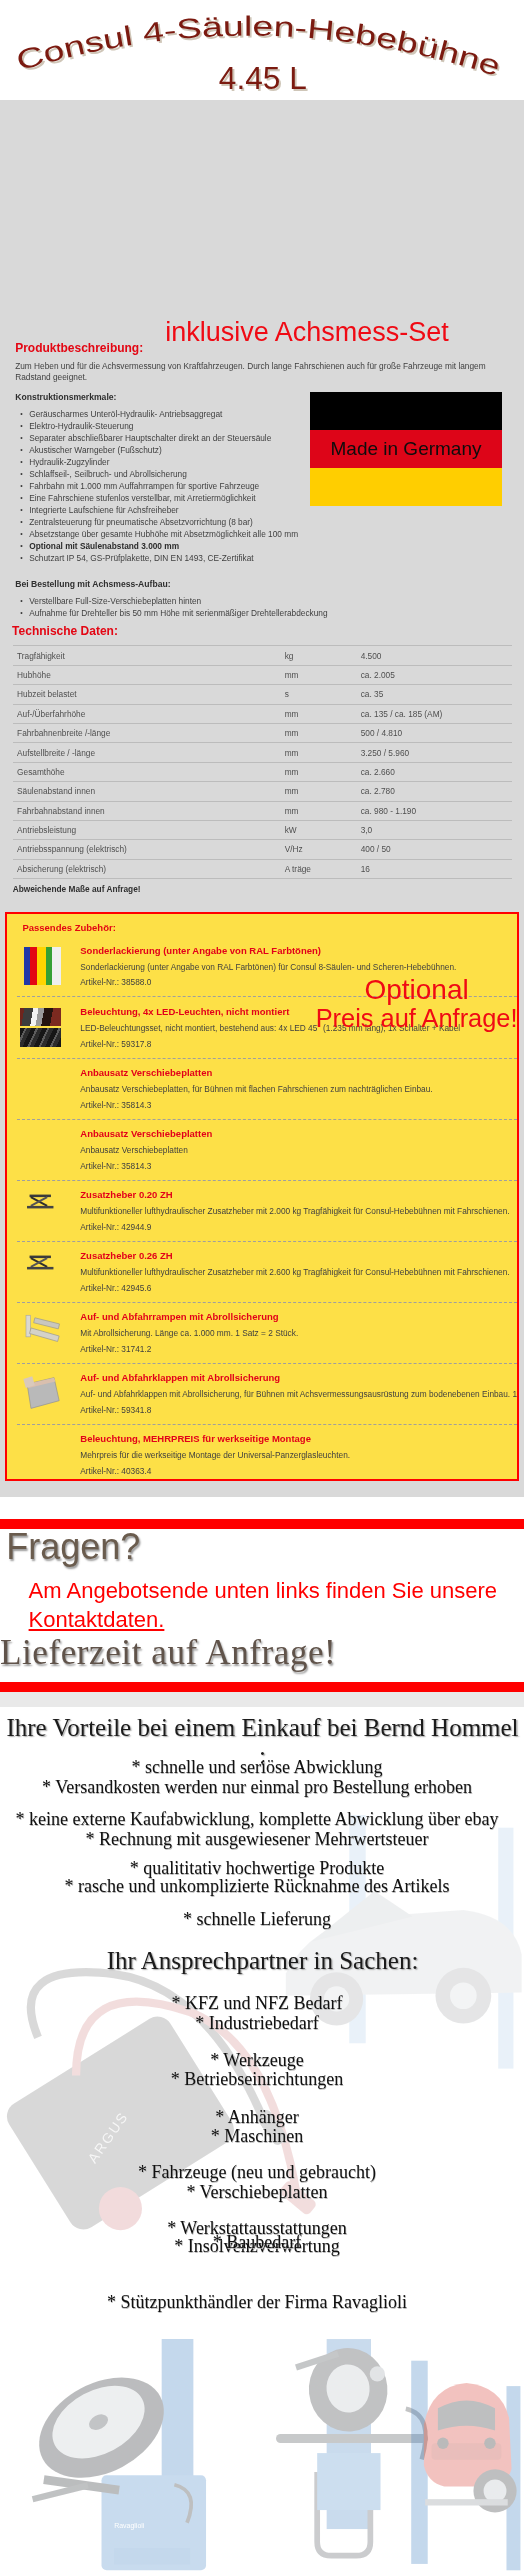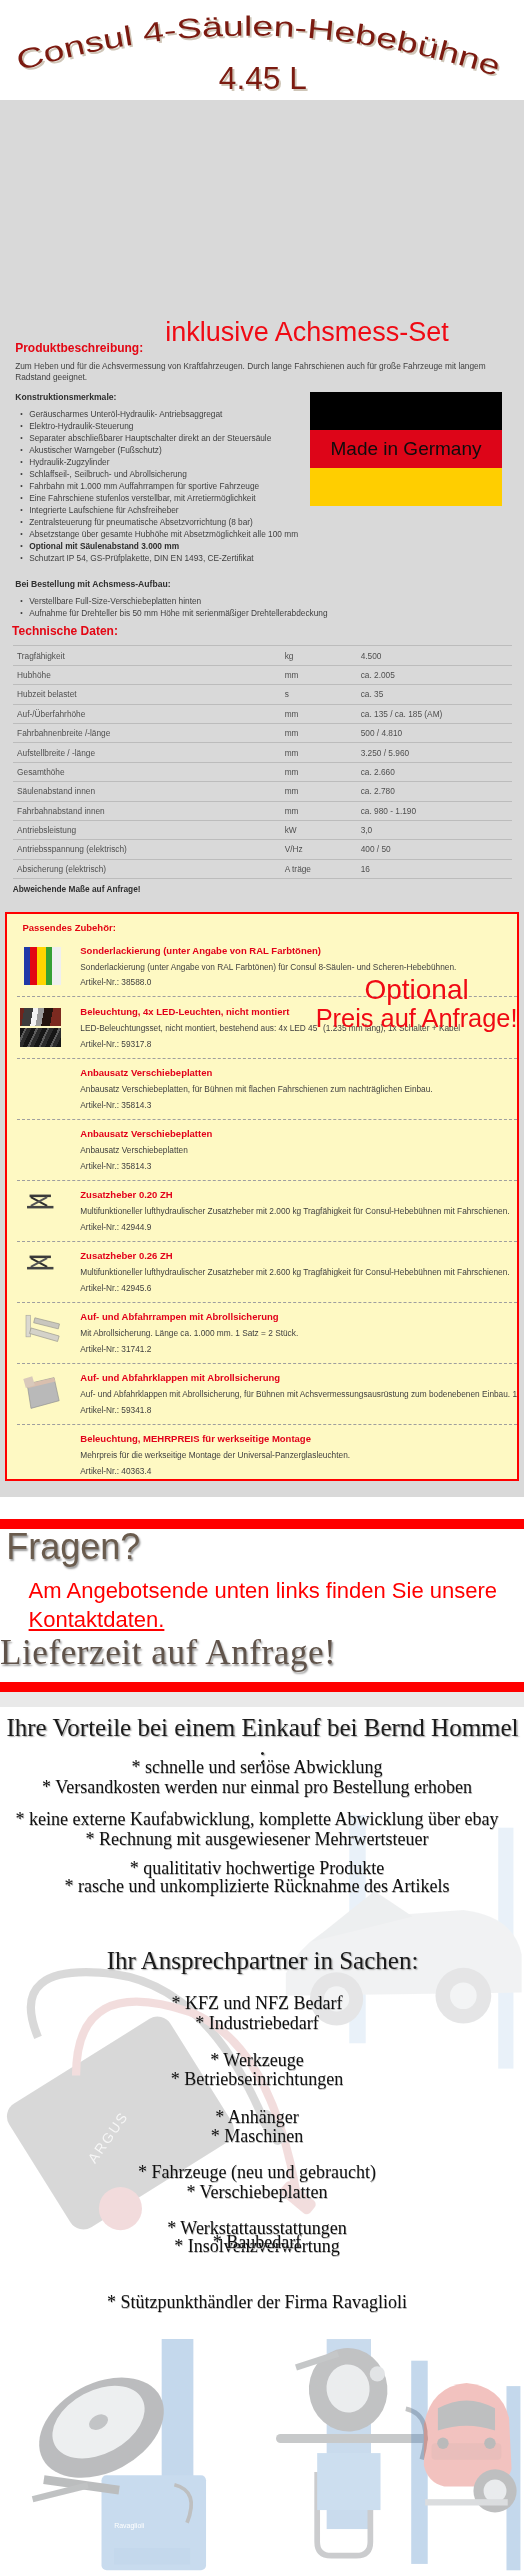--- a/index.html
+++ b/index.html
@@ -48,21 +48,21 @@
   .techblock{position:absolute;top:520px;left:0;right:0;padding:0 12.7px;color:#4f4f4f;}
   .t-row{display:flex;align-items:center;height:18.4px;border-bottom:0.6px solid #bcbcbc;font-size:8.3px;}
   .t-row.first{border-top:0.6px solid #bcbcbc;}
   .t-label{width:272px;padding-left:4.4px;box-sizing:border-box;}
   .t-unit{width:76px;}
   .t-value{flex:1;}
   .t-note{height:20.3px;display:flex;align-items:center;font-size:8.3px;font-weight:bold;color:#2f2f2f;}
 
   
   .accbox{position:absolute;top:812px;left:5.1px;right:5.7px;height:569px;border:2.5px solid #ff0000;
-      box-sizing:border-box;background:#fef9c3;overflow:hidden;padding:5.1px 0 0 10.2px;}
+      box-sizing:border-box;background:#fde047;overflow:hidden;padding:5.1px 0 0 10.2px;}
   .acc-label{color:#e30613;font-weight:bold;font-size:9.5px;margin:2.5px 0 3.8px 5.1px;}
   .acc-item{display:flex;padding:8.3px 0 9px 0;border-bottom:0.6px dashed #9f9f9f;}
   .acc-item.last{border-bottom:none;}
   .thumbcol{width:63px;flex:none;padding-top:2.5px;}
   .textcol{flex:1;min-width:0;}
   .acc-title{color:#e2001a;font-weight:bold;font-size:9.5px;line-height:11.4px;}
   .acc-desc{font-size:8.3px;color:#3f3f3f;margin-top:5.7px;white-space:nowrap;overflow:hidden;}
   .acc-art{font-size:8.3px;color:#3f3f3f;margin-top:5.7px;}
   .optional{position:absolute;left:305px;top:61px;width:209px;text-align:center;color:#f00a14;}
   .optional .l1{font-size:28px;line-height:29px;}
@@ -405,20 +405,21 @@
     <div class="stripe" style="top:184px;"></div>
     <div class="grayband" style="top:194px;"></div>
 
     <div class="ser-head" style="top:216px;">Ihre Vorteile bei einem Einkauf bei Bernd Hommel :</div>
     <div class="ser-line" style="top:259px;">* schnelle und seriöse Abwicklung</div>
     <div class="ser-line" style="top:279px;">* Versandkosten werden nur einmal pro Bestellung erhoben</div>
     <div class="ser-line" style="top:311px;">* keine externe Kaufabwicklung, komplette Abwicklung über ebay</div>
     <div class="ser-line" style="top:331px;">* Rechnung mit ausgewiesener Mehrwertsteuer</div>
     <div class="ser-line" style="top:360px;">* qualititativ hochwertige Produkte</div>
     <div class="ser-line" style="top:378px;">* rasche und unkomplizierte Rücknahme des Artikels</div>
+    <div class="ser-line" style="top:411px;">* schnelle Lieferung</div>
 
     <div class="ser-head" style="top:449px;">Ihr Ansprechpartner in Sachen:</div>
     <div class="ser-line" style="top:495px;">* KFZ und NFZ Bedarf</div>
     <div class="ser-line" style="top:515px;">* Industriebedarf</div>
     <div class="ser-line" style="top:552px;">* Werkzeuge</div>
     <div class="ser-line" style="top:571px;">* Betriebseinrichtungen</div>
     <div class="ser-line" style="top:609px;">* Anhänger</div>
     <div class="ser-line" style="top:628px;">* Maschinen</div>
     <div class="ser-line" style="top:664px;">* Fahrzeuge (neu und gebraucht)</div>
     <div class="ser-line" style="top:684px;">* Verschiebeplatten</div>

